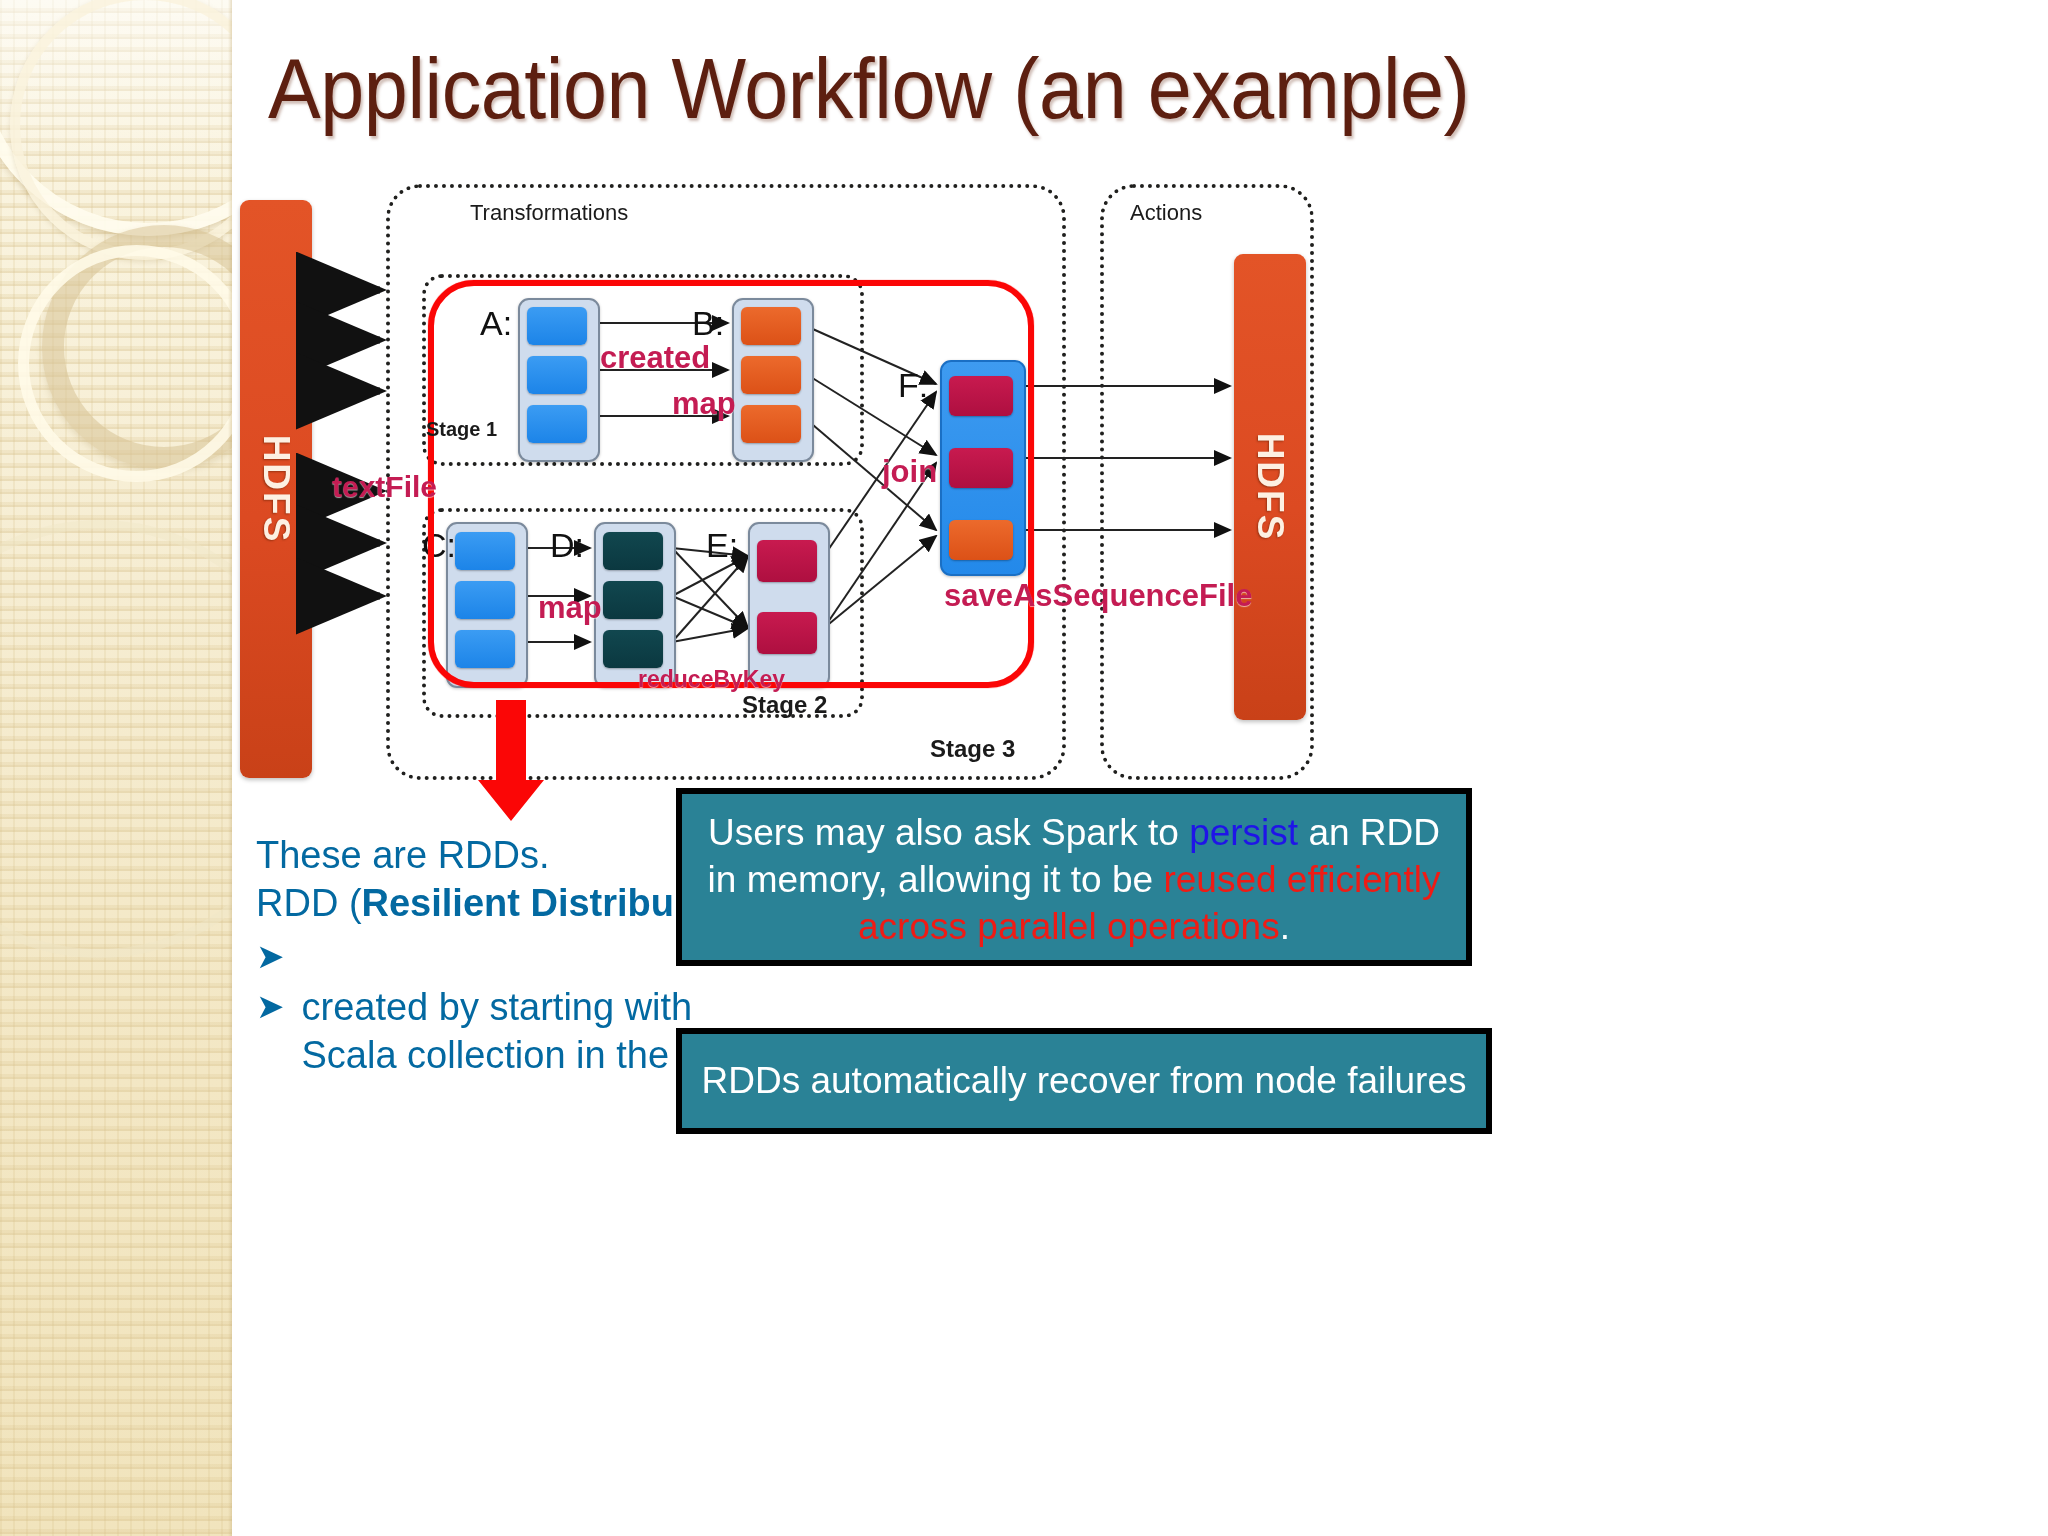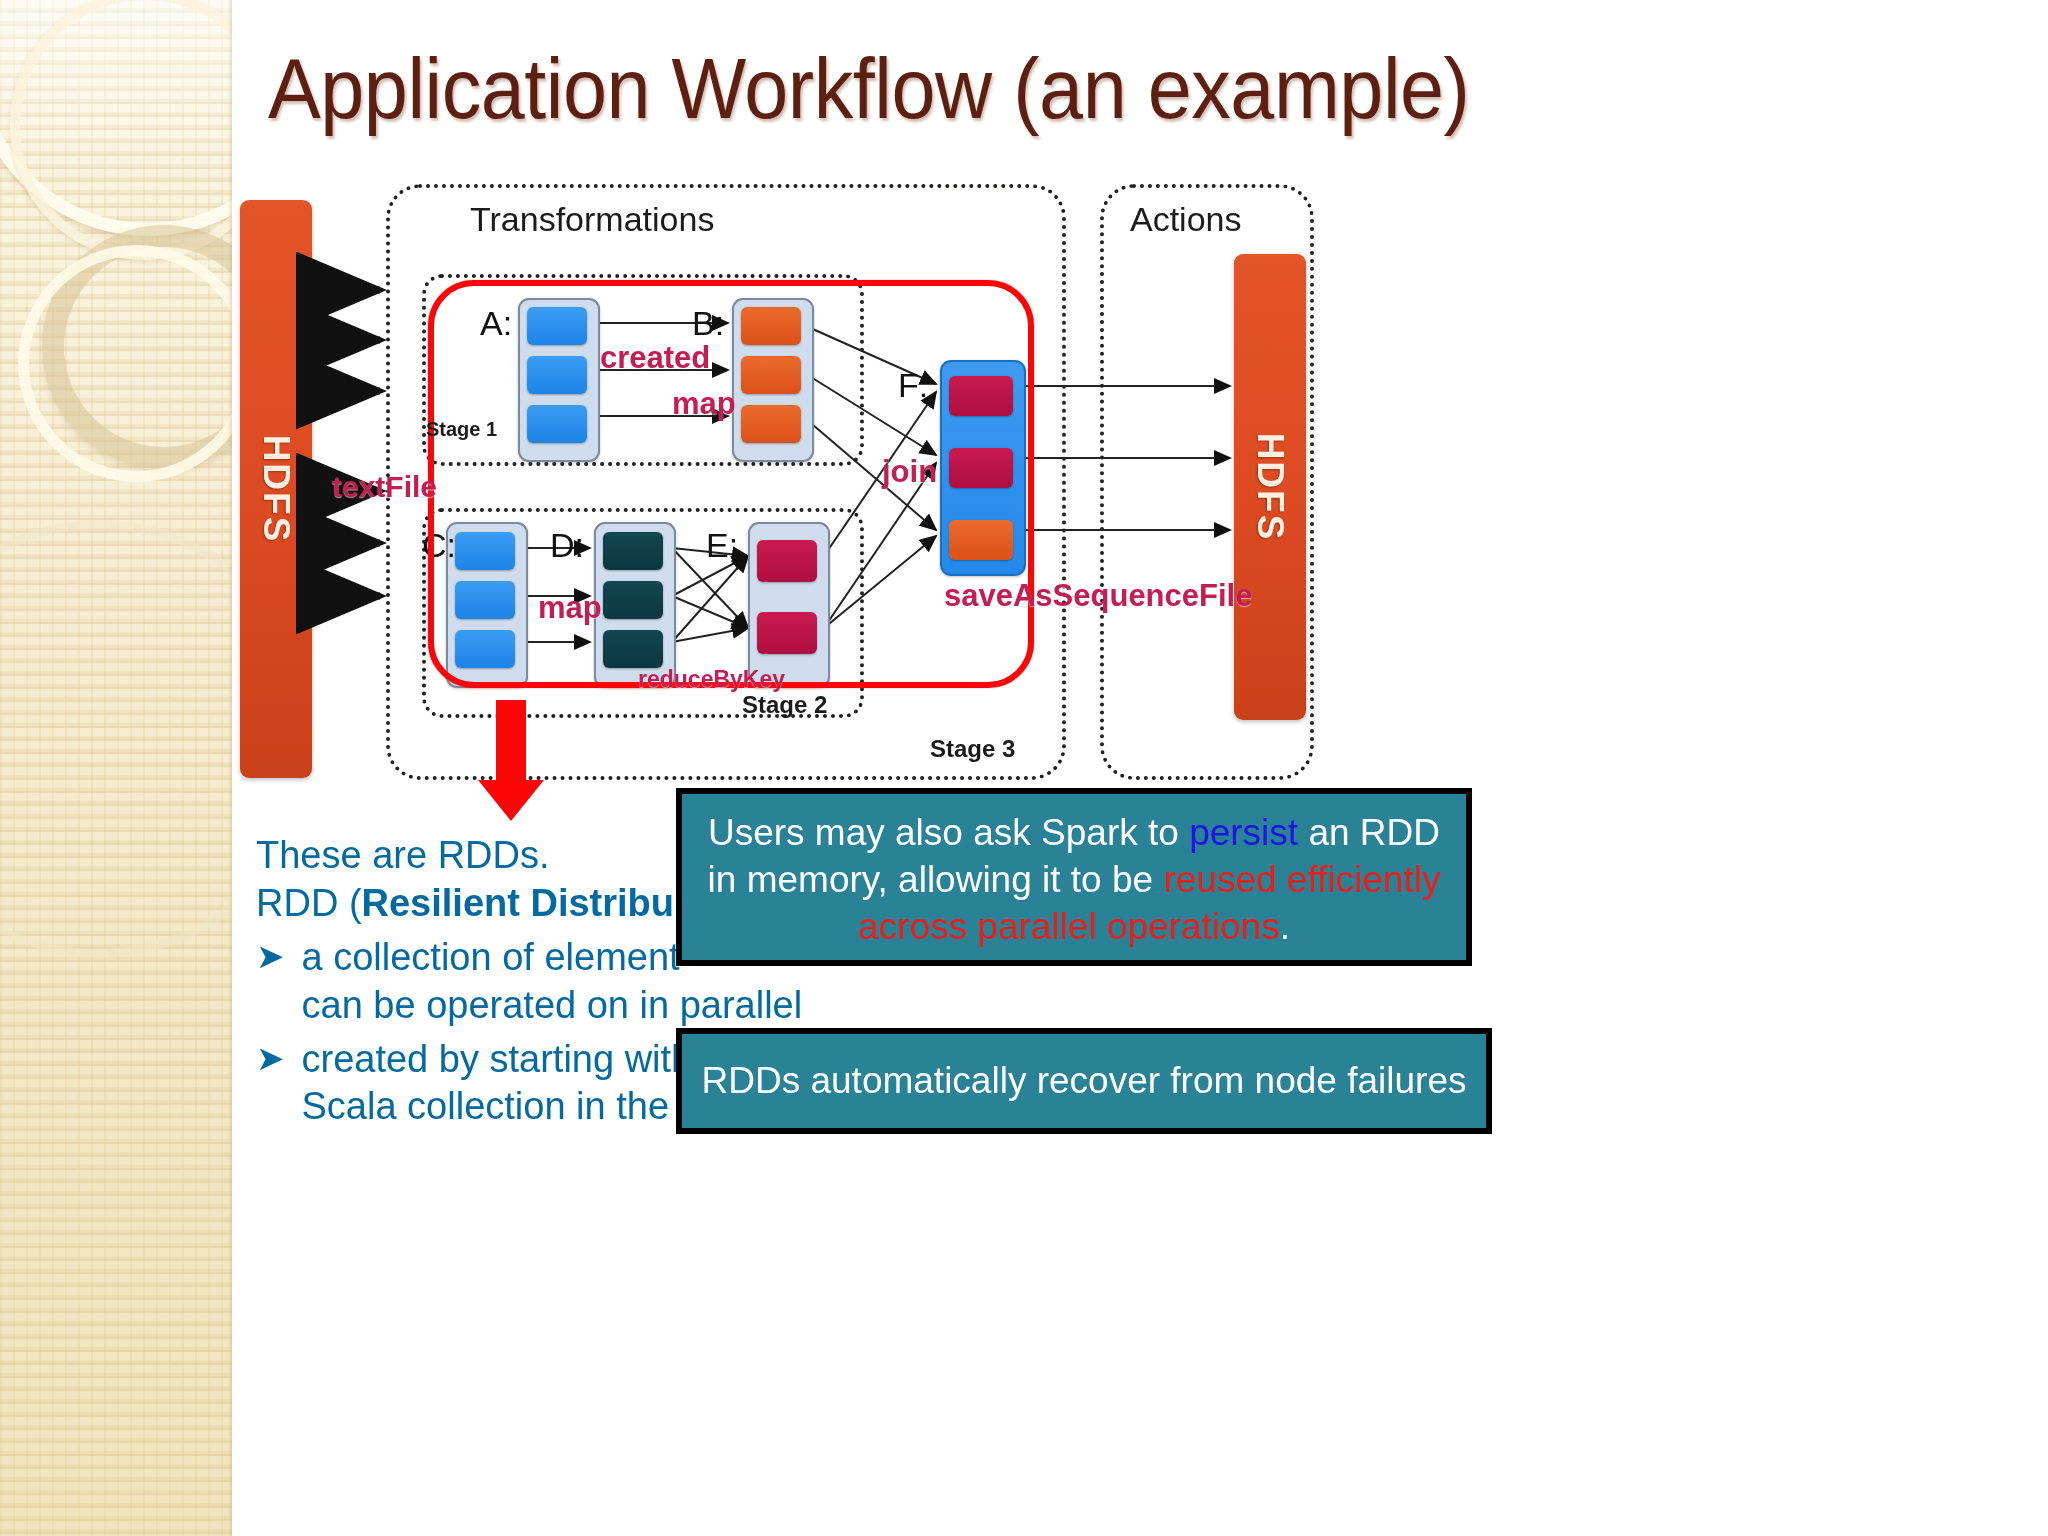--- a/index.html
+++ b/index.html
@@ -96,21 +96,21 @@
   #hdfs-left{left:8px;top:22px;width:72px;height:578px;}
   #hdfs-right{left:1002px;top:76px;width:72px;height:466px;}
 
   .dotbox{
     position:absolute;
     border:4px dotted #20201e;
     border-radius:34px;
   }
   .dotbox-label{
     position:absolute;
-    font-size:34px;color:#1b1b1b;font-family:"Liberation Sans", sans-serif;
+    font-size:22px;color:#1b1b1b;font-family:"Liberation Sans", sans-serif;
     white-space:nowrap;
   }
 
   #box-transformations{left:154px;top:6px;width:672px;height:588px;}
   #lbl-transformations{left:238px;top:22px;}
   #box-actions{left:868px;top:6px;width:206px;height:588px;}
   #lbl-actions{left:898px;top:22px;}
 
   #box-stage1{left:190px;top:96px;width:434px;height:184px;border-radius:20px;}
   #lbl-stage1{left:194px;top:240px;font-size:20px;font-weight:700;font-family:"Liberation Sans",sans-serif;}
@@ -350,24 +350,20 @@
 <svg id="down-arrow" viewBox="0 0 70 122">
   <polygon points="20,0 50,0 50,80 68,80 35,121 2,80 20,80" fill="#fb0606"></polygon>
 </svg>
 
 <div id="body-text">
   <div class="ln">These are RDDs.</div>
   <div class="ln"><span>RDD (</span><b>Resilient Distribu</b></div>
 
   <div class="bullet">
     <span class="arrowglyph">➤</span>
-    <span>
-      <span class="btext">a collection of element</span><br>
-      <span class="btext">can be operated on in parallel</span>
-    </span>
   </div>
 
   <div class="bullet">
     <span class="arrowglyph">➤</span>
     <span>
       <span class="btext">created by starting with</span><br>
       <span class="btext">Scala collection in the d</span>
     </span>
   </div>
 </div>

